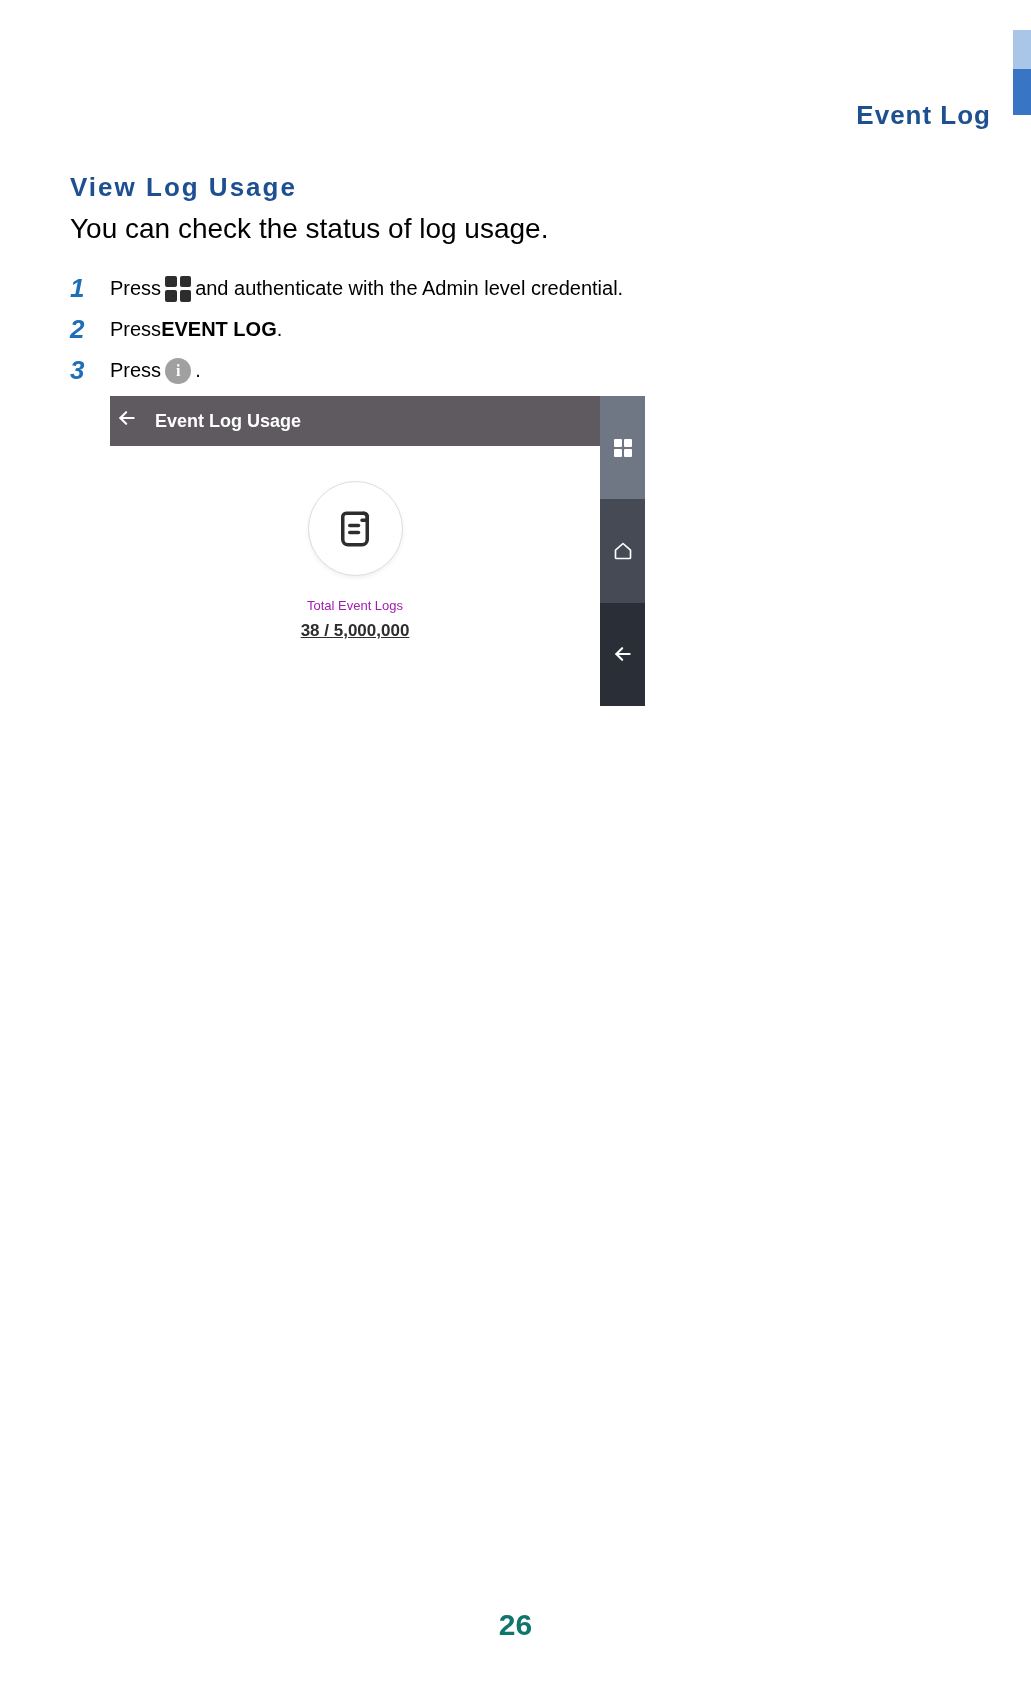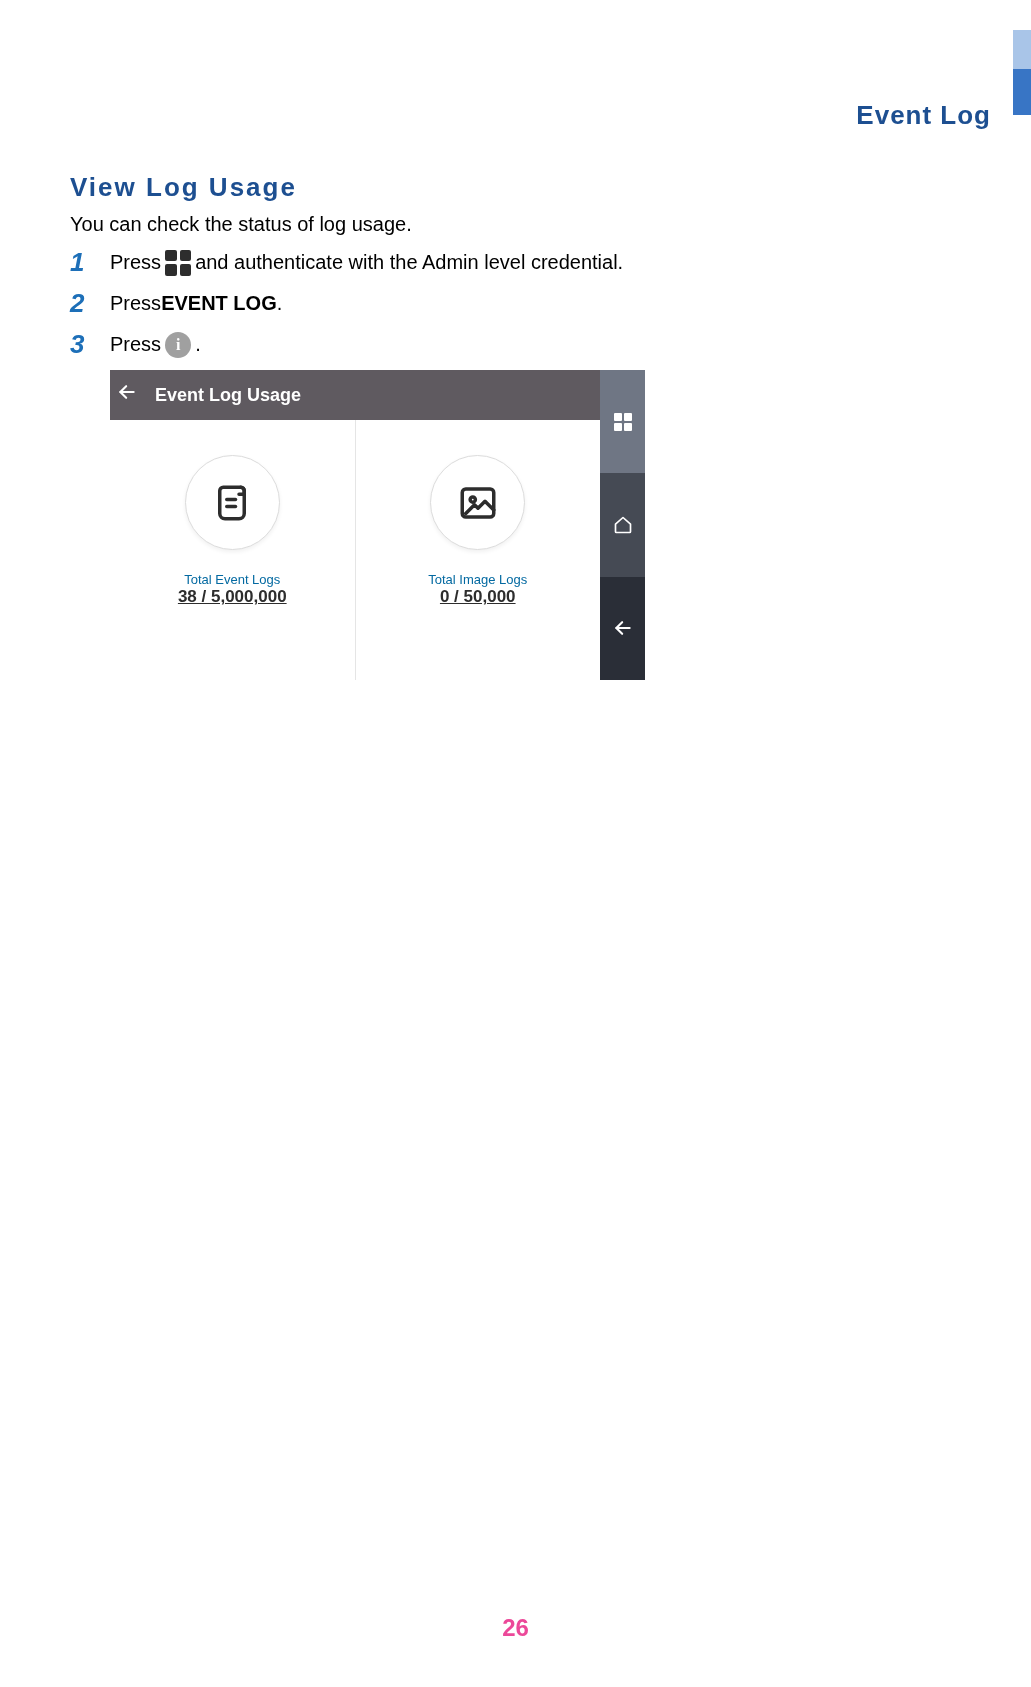--- a/index.html
+++ b/index.html
@@ -42,23 +42,23 @@
 
     .section-title {
       font-size: 26px;
       font-weight: bold;
       color: #1d4f91;
       letter-spacing: 2px;
       margin-bottom: 10px;
     }
 
     .intro-text {
-      font-size: 20px;
+      font-size: 28px;
       color: #000;
-      margin-bottom: 11px;
+      margin-bottom: 28px;
     }
 
     .step-list { list-style: none; }
     .step-item {
       display: flex;
       align-items: center;
       margin-bottom: 10px;
       font-size: 20px;
     }
     .step-num {
@@ -152,22 +152,22 @@
       border: 1px solid #dcdcdc;
       box-shadow: 0 2px 4px rgba(0,0,0,0.06);
       display: flex;
       align-items: center;
       justify-content: center;
       margin-bottom: 22px;
       background: #fff;
     }
     .metric-label {
       font-size: 13px;
-      color: #0369a1;
-      margin-bottom: 0;
+      color: #a21caf;
+      margin-bottom: 8px;
     }
     .metric-value {
       font-size: 17px;
       font-weight: bold;
       color: #2d2d2d;
       text-decoration: underline;
     }
 
     .device-sidebar {
       position: absolute;
@@ -196,23 +196,23 @@
       grid-template-rows: 1fr 1fr;
       gap: 2px;
     }
     .mini-grid span { background: #fff; border-radius: 1px; }
 
     .page-number {
       position: absolute;
       bottom: 45px;
       left: 0; right: 0;
       text-align: center;
-      font-size: 24px;
-      font-weight: bold;
-      color: #ec4899;
+      font-size: 30px;
+      font-weight: bold;
+      color: #0f766e;
     }
   </style>
 </head>
 <body>
 
 <div class="page-tab-strip">
   <div class="page-tab-light"></div>
   <div class="page-tab-dark"></div>
 </div>
 
@@ -277,31 +277,20 @@
         <div class="big-circle">
           <svg width="42" height="42" viewBox="0 0 24 24" fill="none" stroke="#2d2d2d" stroke-width="2" stroke-linecap="round" stroke-linejoin="round">
             <path d="M7 3h10a2 2 0 0 1 2 2v13a3 3 0 0 1-3 3H8a3 3 0 0 1-3-3V5a2 2 0 0 1 2-2z"></path>
             <path d="M17 3a2 2 0 0 1 2 2v2h-3"></path>
             <line x1="9" y1="10" x2="14" y2="10"></line>
             <line x1="9" y1="14" x2="14" y2="14"></line>
           </svg>
         </div>
         <div class="metric-label">Total Event Logs</div>
         <div class="metric-value">38 / 5,000,000</div>
-      </div>
-      <div class="device-col">
-        <div class="big-circle">
-          <svg width="42" height="42" viewBox="0 0 24 24" fill="none" stroke="#2d2d2d" stroke-width="2" stroke-linecap="round" stroke-linejoin="round">
-            <rect x="3" y="4" width="18" height="16" rx="2"></rect>
-            <circle cx="9" cy="10" r="1.5"></circle>
-            <path d="M21 16l-5-5-4 4-2-2-5 5"></path>
-          </svg>
-        </div>
-        <div class="metric-label">Total Image Logs</div>
-        <div class="metric-value">0 / 50,000</div>
       </div>
     </div>
 
     <div class="device-sidebar">
       <div class="side-btn apps">
         <span class="mini-grid">
             <span></span>
             <span></span>
             <span></span>
             <span></span>

